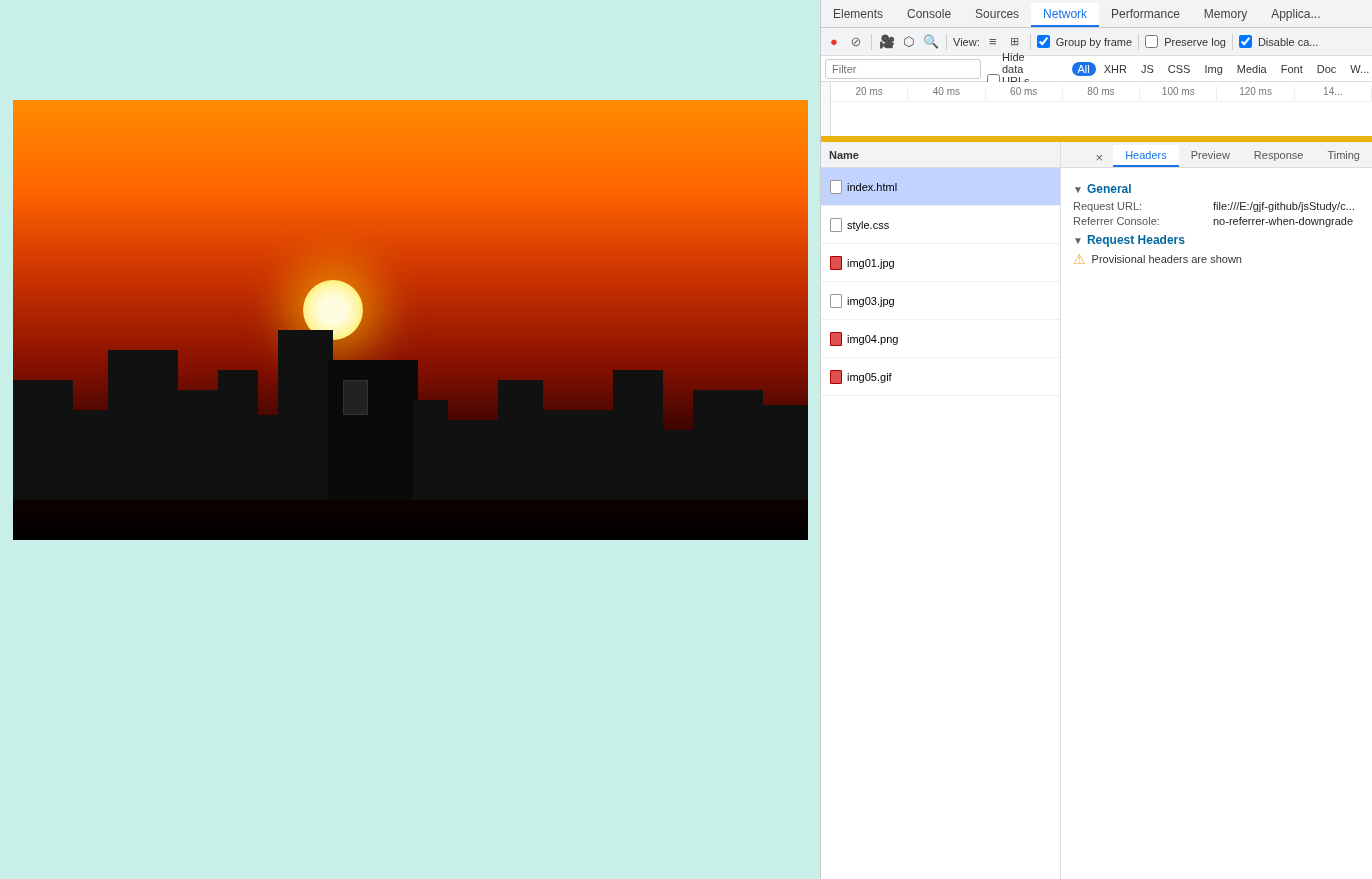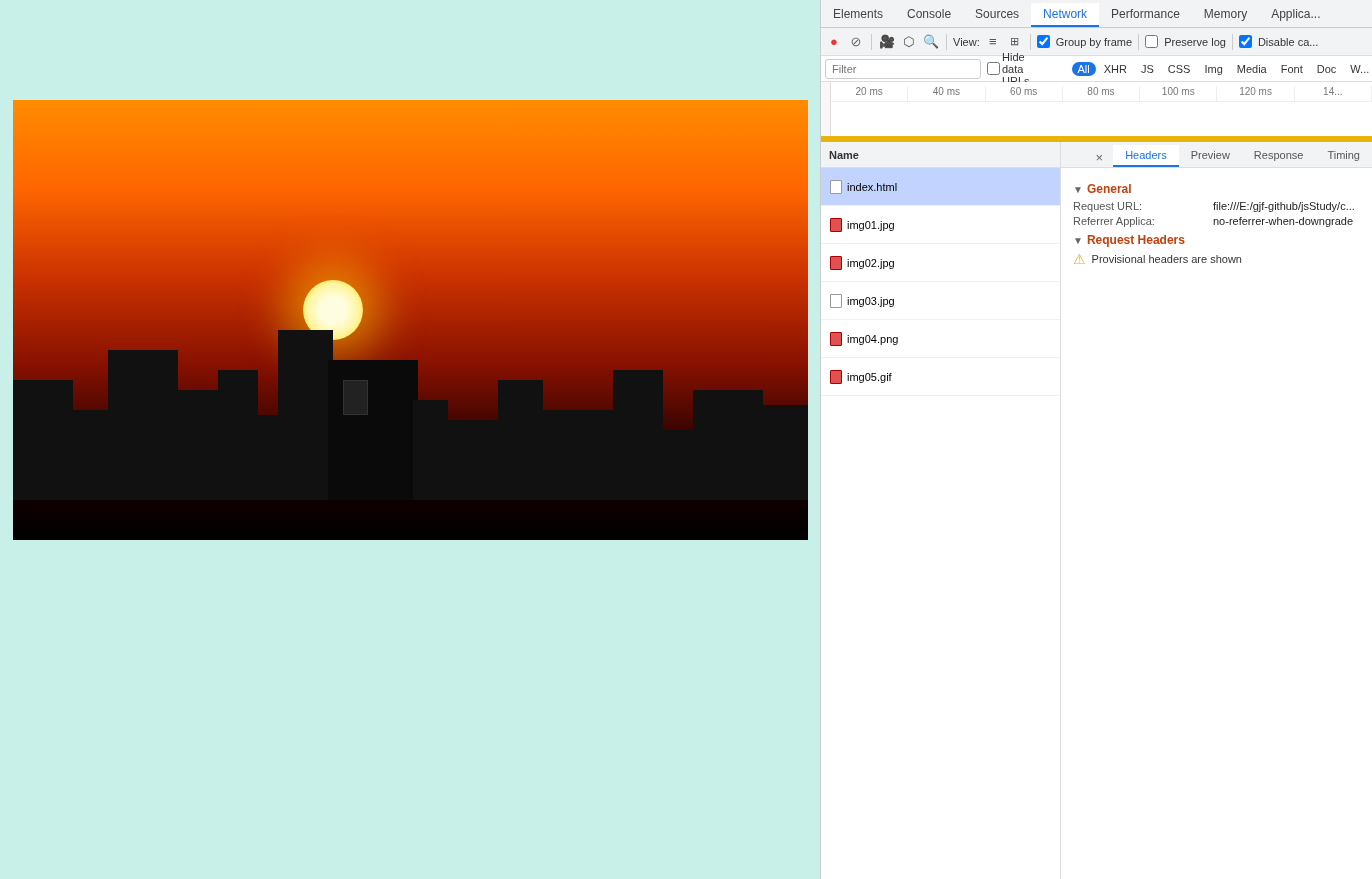--- a/index.html
+++ b/index.html
@@ -166,21 +166,21 @@
       border-radius: 3px;
       padding: 0 6px;
       font-size: 11px;
       outline: none;
     }
 
     .filter-checkbox-label {
       font-size: 11px;
       color: #333;
       display: flex;
-      align-items: center;
+      align-items: flex-end;
       gap: 2px;
       cursor: pointer;
     }
 
     .filter-type-buttons {
       display: flex;
       gap: 2px;
     }
 
     .filter-type-btn {
@@ -348,21 +348,21 @@
     #detail-content {
       flex: 1;
       overflow-y: auto;
       padding: 8px 12px;
       background: #fff;
       font-size: 12px;
     }
 
     .section-header {
       font-weight: bold;
-      color: #c2410c;
+      color: #0369a1;
       margin: 6px 0 4px 0;
       cursor: pointer;
       display: flex;
       align-items: center;
       gap: 4px;
     }
 
     .section-header::before {
       content: '▼';
       font-size: 10px;
@@ -527,34 +527,34 @@
     <div id="name-list">
       <div id="name-list-header">Name</div>
 
       <div class="name-row selected">
         <div class="name-row-icon">
           <div class="file-icon-white"></div>
         </div>
         <span>index.html</span>
       </div>
 
+      <div class="name-row">
+        <div class="name-row-icon">
+          <div class="file-icon-white"></div>
+        </div>
+        <span>style.css</span>
+      </div>
 
       <div class="name-row">
         <div class="name-row-icon">
           <div class="file-icon-red"></div>
         </div>
         <span>img01.jpg</span>
       </div>
 
-      <div class="name-row">
-        <div class="name-row-icon">
-          <div class="file-icon-red"></div>
-        </div>
-        <span>img02.jpg</span>
-      </div>
 
       <div class="name-row">
         <div class="name-row-icon">
           <div class="file-icon-white"></div>
         </div>
         <span>img03.jpg</span>
       </div>
 
       <div class="name-row">
         <div class="name-row-icon">
@@ -581,21 +581,21 @@
       </div>
 
       <div id="detail-content">
 
         <div class="section-header">General</div>
         <div class="detail-row">
           <span class="detail-key">Request URL:</span>
           <span class="detail-value">file:///E:/gjf-github/jsStudy/c...</span>
         </div>
         <div class="detail-row">
-          <span class="detail-key">Referrer Applica:</span>
+          <span class="detail-key">Referrer Console:</span>
           <span class="detail-value">no-referrer-when-downgrade</span>
         </div>
 
         <div class="section-header">Request Headers</div>
         <div class="warning-row">
           <span class="warning-icon">⚠</span>
           <span>Provisional headers are shown</span>
         </div>
       </div>
     </div>

